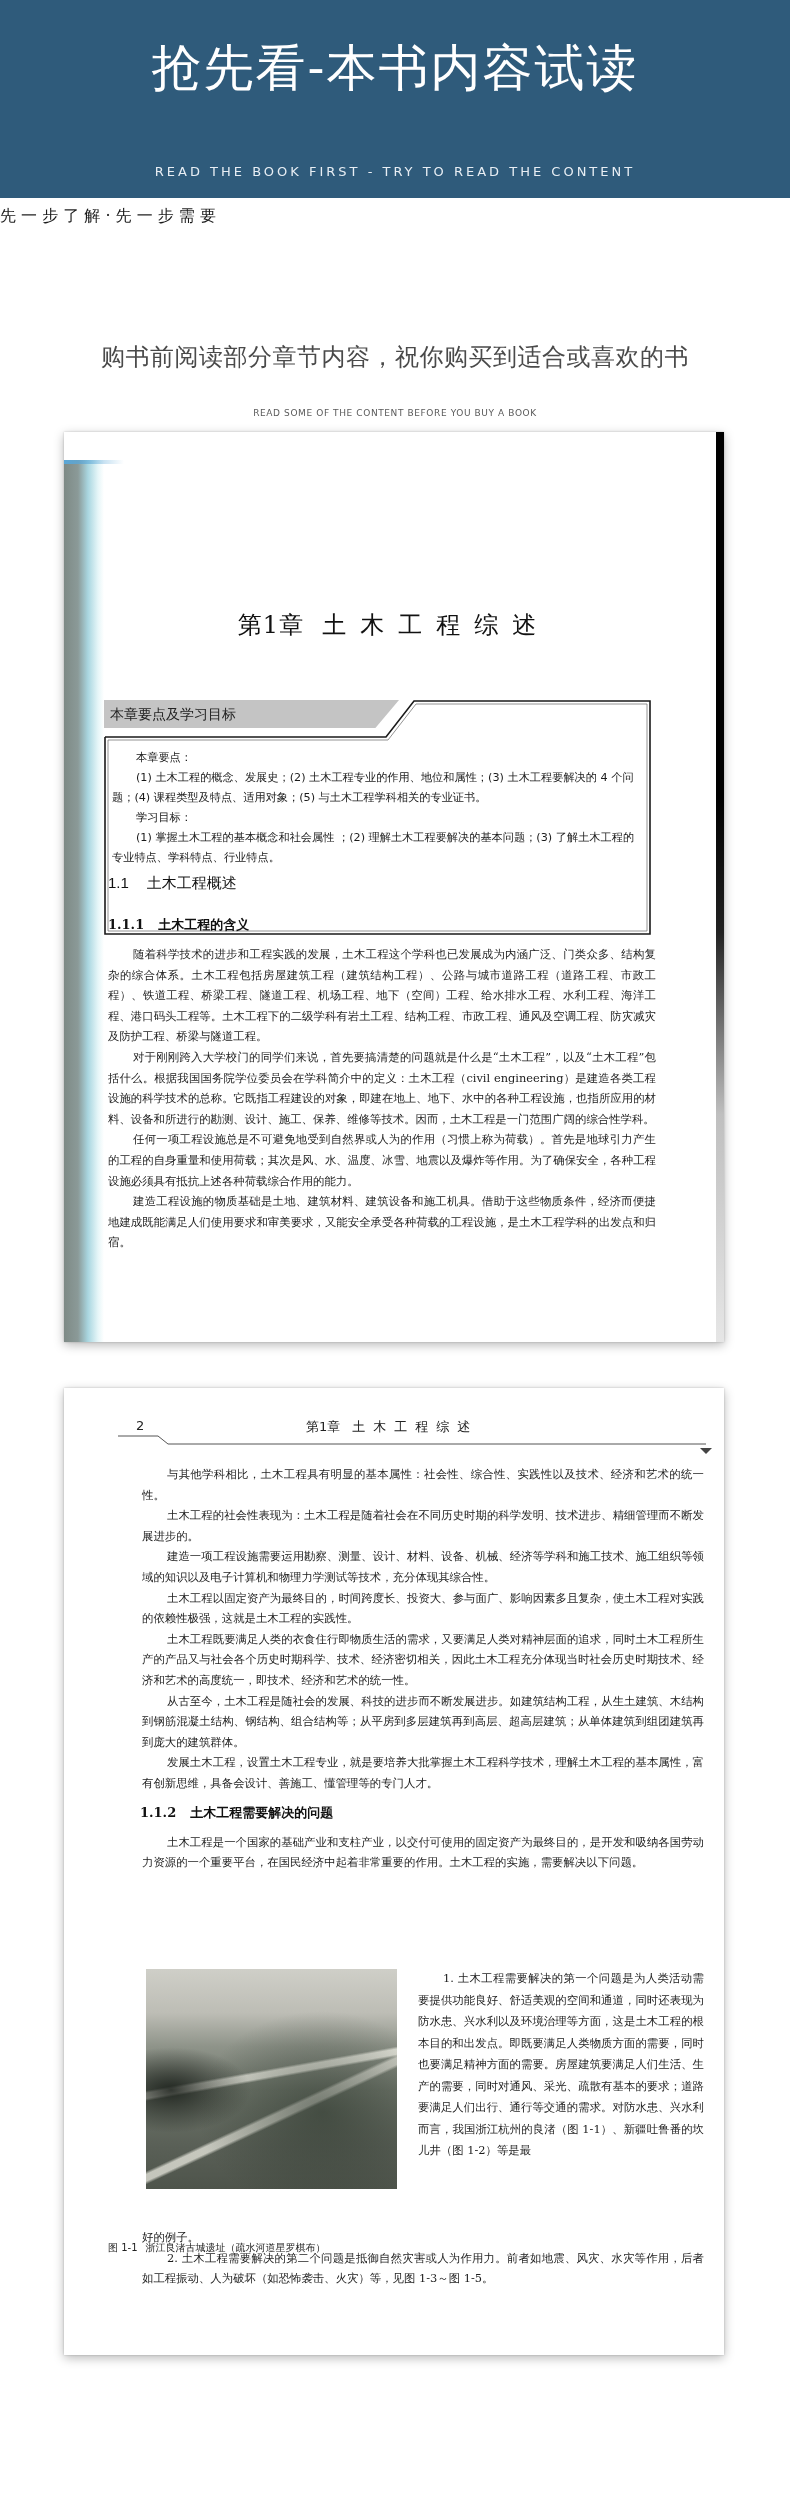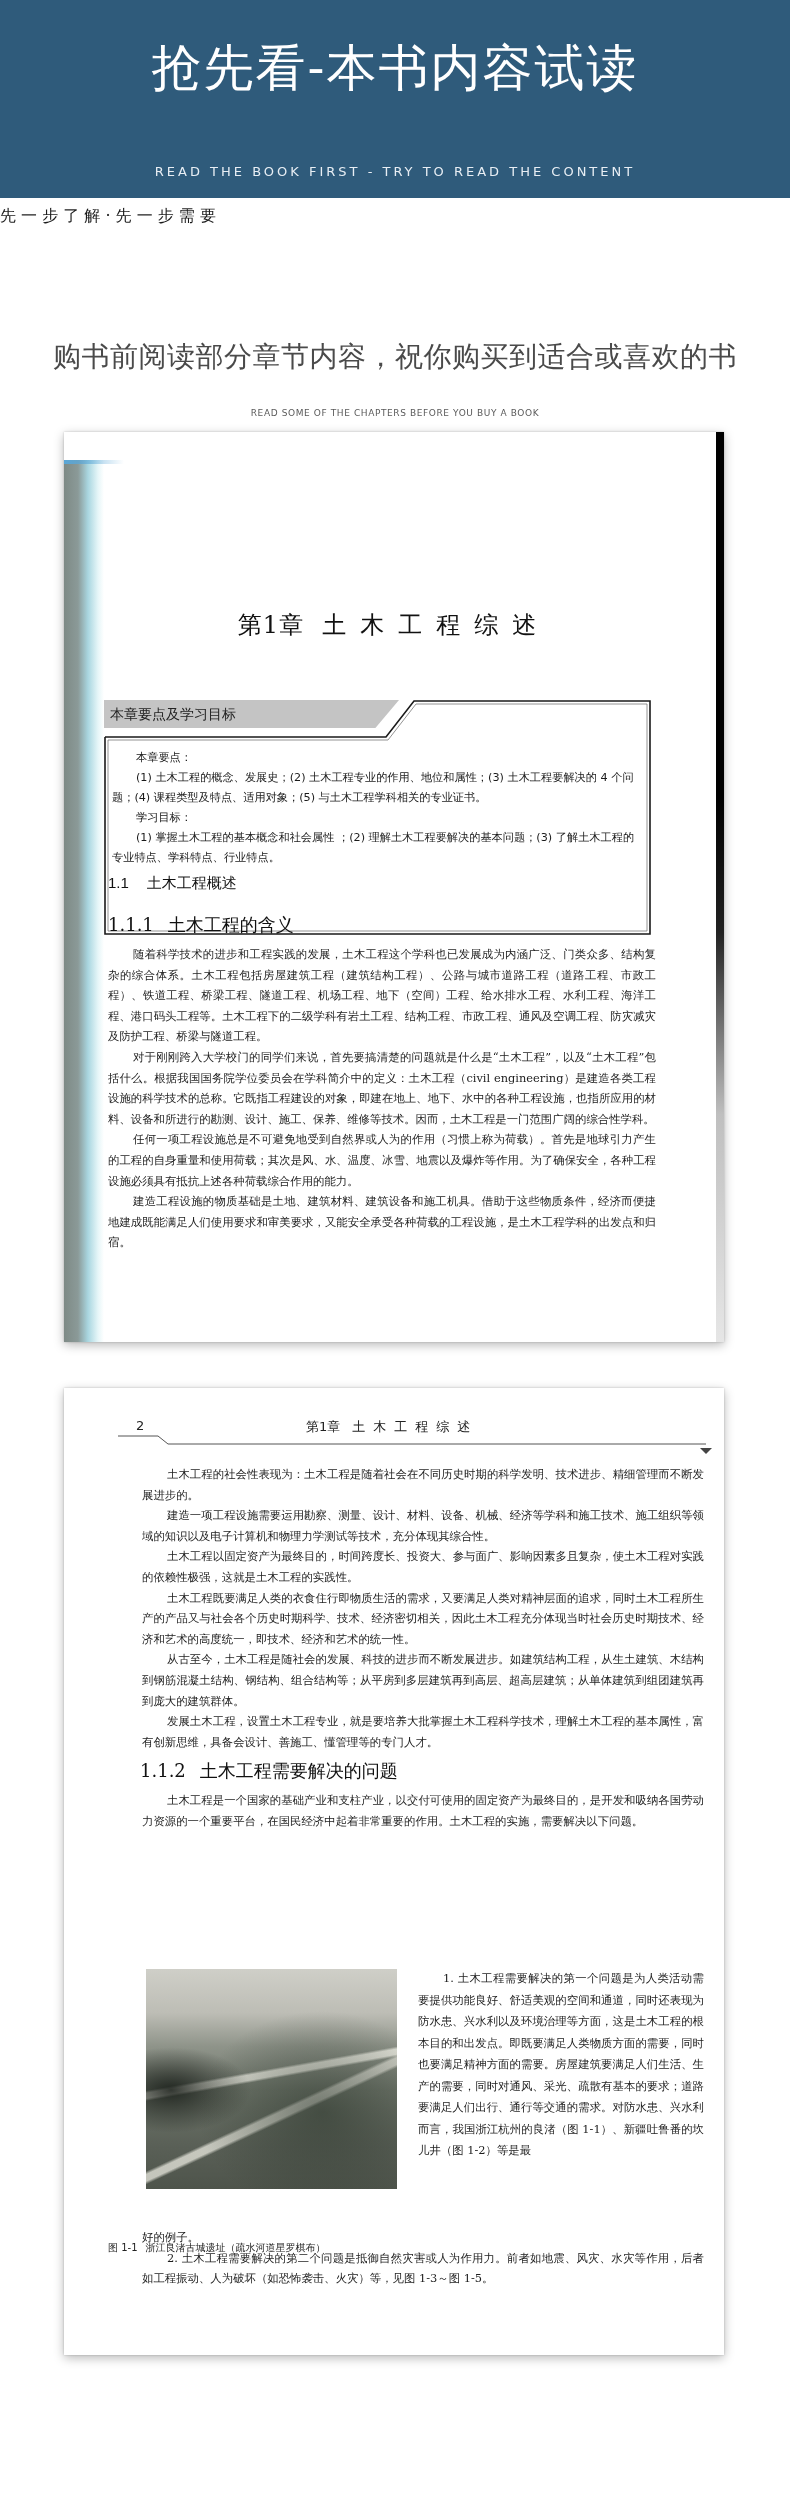--- a/index.html
+++ b/index.html
@@ -10,21 +10,21 @@
   .banner { position: absolute; left: 0; top: 0; width: 790px; height: 198px; background: #2f5b7b; }
   .banner-title { position: absolute; left: 0; right: 0; top: 38px; text-align: center; color: #ffffff;
     font-family: "DejaVu Serif", "Liberation Serif", serif; font-size: 50px; line-height: 60px; letter-spacing: 2px; }
   .banner-sub-en { position: absolute; left: 0; right: 0; top: 160px; text-align: center; color: #e8eef4;
     font-family: "DejaVu Sans", "Liberation Sans", sans-serif; font-size: 13px; letter-spacing: 3px; line-height: 16px; }
   .banner-sub-en { top: 164px; }
 
   .slogan-row { position: absolute; left: 0; right: 0; top: 210px; }
 
   .subtitle-cn { position: absolute; left: 0; right: 0; top: 342px; text-align: center; color: #4a4a4a;
-    font-family: "DejaVu Sans", "Liberation Sans", sans-serif; font-size: 28px; line-height: 30px; letter-spacing: 0.5px; }
+    font-family: "DejaVu Sans", "Liberation Sans", sans-serif; font-size: 24px; line-height: 30px; letter-spacing: 0.5px; }
   .subtitle-en { position: absolute; left: 0; right: 0; top: 407px; text-align: center; color: #5a5a5a;
     font-family: "DejaVu Sans", "Liberation Sans", sans-serif; font-size: 9px; letter-spacing: 0.6px; line-height: 12px; }
 
   
   .page { position: absolute; background: #ffffff; box-shadow: 0 3px 10px rgba(0,0,0,0.28), 0 0 2px rgba(0,0,0,0.2); overflow: hidden; }
   .page1 { left: 64px; top: 432px; width: 660px; height: 910px; }
   .page2 { left: 64px; top: 1388px; width: 660px; height: 967px; }
 
   .page1 .spine { position: absolute; left: 0; top: 28px; width: 40px; height: 882px;
     background: linear-gradient(90deg, #7e8a86 0%, #8b9a98 35%, #a9d6e0 60%, #e6f6f8 85%, #ffffff 100%); }
@@ -46,21 +46,21 @@
   .obj-frame { position: absolute; left: 0; top: 0; width: 548px; height: 236px; }
   .obj-body { position: absolute; left: 8px; top: 48px; width: 528px; font-family: "DejaVu Sans", "Liberation Sans", sans-serif;
     font-size: 11.2px; line-height: 20px; color: #1a1a1a; }
   .obj-body p { text-indent: 0; }
   .obj-body .ind { padding-left: 24px; }
   .obj-body .first { text-indent: 24px; }
 
   .sec-h1 { position: absolute; left: 44px; top: 441px; font-family: "DejaVu Sans", "Liberation Sans", sans-serif;
     font-size: 15px; line-height: 20px; color: #111; }
   .sec-h1 .n { margin-right: 18px; font-family: Liberation Sans, sans-serif; }
-  .sec-h2 { font-family: "DejaVu Serif", "Liberation Serif", serif; font-size: 18px; font-weight: normal; line-height: 18px; color: #111; }
+  .sec-h2 { font-family: "DejaVu Serif", "Liberation Serif", serif; font-size: 13px; font-weight: bold; line-height: 18px; color: #111; }
   .sec-h2 .n { margin-right: 14px; }
 
   .p1-h2 { position: absolute; left: 44px; top: 484px; }
   .p1-body { position: absolute; left: 44px; top: 512px; width: 548px; font-size: 11.4px; line-height: 20.6px; color: #1d1d1d; }
   .p1-body p { text-indent: 25px; text-align: justify; }
 
   
   .running-head { position: absolute; left: 52px; top: 30px; width: 560px; height: 40px; }
   .rh-num { position: absolute; left: 20px; top: 0; font-family: "DejaVu Sans", "Liberation Sans", sans-serif; font-size: 13px; color: #222; }
   .rh-title { position: absolute; left: 190px; top: 0; font-family: "DejaVu Sans", "Liberation Sans", sans-serif; font-size: 13px; color: #222; }
@@ -115,21 +115,21 @@
 
 <div style="position:absolute;left:0;right:0;top:207px;text-align:center;color:#ffffff;font-family:'DejaVu Sans','Liberation Sans',sans-serif;font-size:0;">先 一 步 了 解 · 先 一 步 需 要</div>
 
 <div style="position:absolute;left:0;right:0;top:206px;height:0;overflow:visible;">先 一 步 了 解 · 先 一 步 需 要</div>
 
 <div style="position:absolute;left:0;top:0;width:790px;height:198px;overflow:visible;">
   
 </div>
 
 <div class="subtitle-cn">购书前阅读部分章节内容，祝你购买到适合或喜欢的书</div>
-<div class="subtitle-en">READ SOME OF THE CHAPTERS BEFORE YOU BUY A BOOK</div>
+<div class="subtitle-en">READ SOME OF THE CONTENT BEFORE YOU BUY A BOOK</div>
 
 <div class="page page1">
   <div class="spine"></div>
   <div class="spine-top"></div>
   <div class="right-edge"></div>
 
   <div class="chapter-title">
     <span class="num">第1章</span><span class="spaced">土木工程综述</span>
   </div>
 
@@ -168,20 +168,21 @@
   <div class="running-head">
     <svg class="rh-line" width="600" height="40" viewBox="0 0 600 40">
       <polyline points="2,18 42,18 52,26 590,26" fill="none" stroke="#555" stroke-width="1"></polyline>
       <polygon points="584,30 596,30 590,36" fill="#444"></polygon>
     </svg>
     <span class="rh-num">2</span>
     <span class="rh-title"><span>第1章</span><span class="spaced">土木工程综述</span></span>
   </div>
 
   <div class="p2-body">
+    <p>与其他学科相比，土木工程具有明显的基本属性：社会性、综合性、实践性以及技术、经济和艺术的统一性。</p>
     <p>土木工程的社会性表现为：土木工程是随着社会在不同历史时期的科学发明、技术进步、精细管理而不断发展进步的。</p>
     <p>建造一项工程设施需要运用勘察、测量、设计、材料、设备、机械、经济等学科和施工技术、施工组织等领域的知识以及电子计算机和物理力学测试等技术，充分体现其综合性。</p>
     <p>土木工程以固定资产为最终目的，时间跨度长、投资大、参与面广、影响因素多且复杂，使土木工程对实践的依赖性极强，这就是土木工程的实践性。</p>
     <p>土木工程既要满足人类的衣食住行即物质生活的需求，又要满足人类对精神层面的追求，同时土木工程所生产的产品又与社会各个历史时期科学、技术、经济密切相关，因此土木工程充分体现当时社会历史时期技术、经济和艺术的高度统一，即技术、经济和艺术的统一性。</p>
     <p>从古至今，土木工程是随社会的发展、科技的进步而不断发展进步。如建筑结构工程，从生土建筑、木结构到钢筋混凝土结构、钢结构、组合结构等；从平房到多层建筑再到高层、超高层建筑；从单体建筑到组团建筑再到庞大的建筑群体。</p>
     <p>发展土木工程，设置土木工程专业，就是要培养大批掌握土木工程科学技术，理解土木工程的基本属性，富有创新思维，具备会设计、善施工、懂管理等的专门人才。</p>
     <div class="sec-h2 p2-h2">
       <span class="n">1.1.2</span><span>土木工程需要解决的问题</span>
     </div>
     <p>土木工程是一个国家的基础产业和支柱产业，以交付可使用的固定资产为最终目的，是开发和吸纳各国劳动力资源的一个重要平台，在国民经济中起着非常重要的作用。土木工程的实施，需要解决以下问题。</p>

